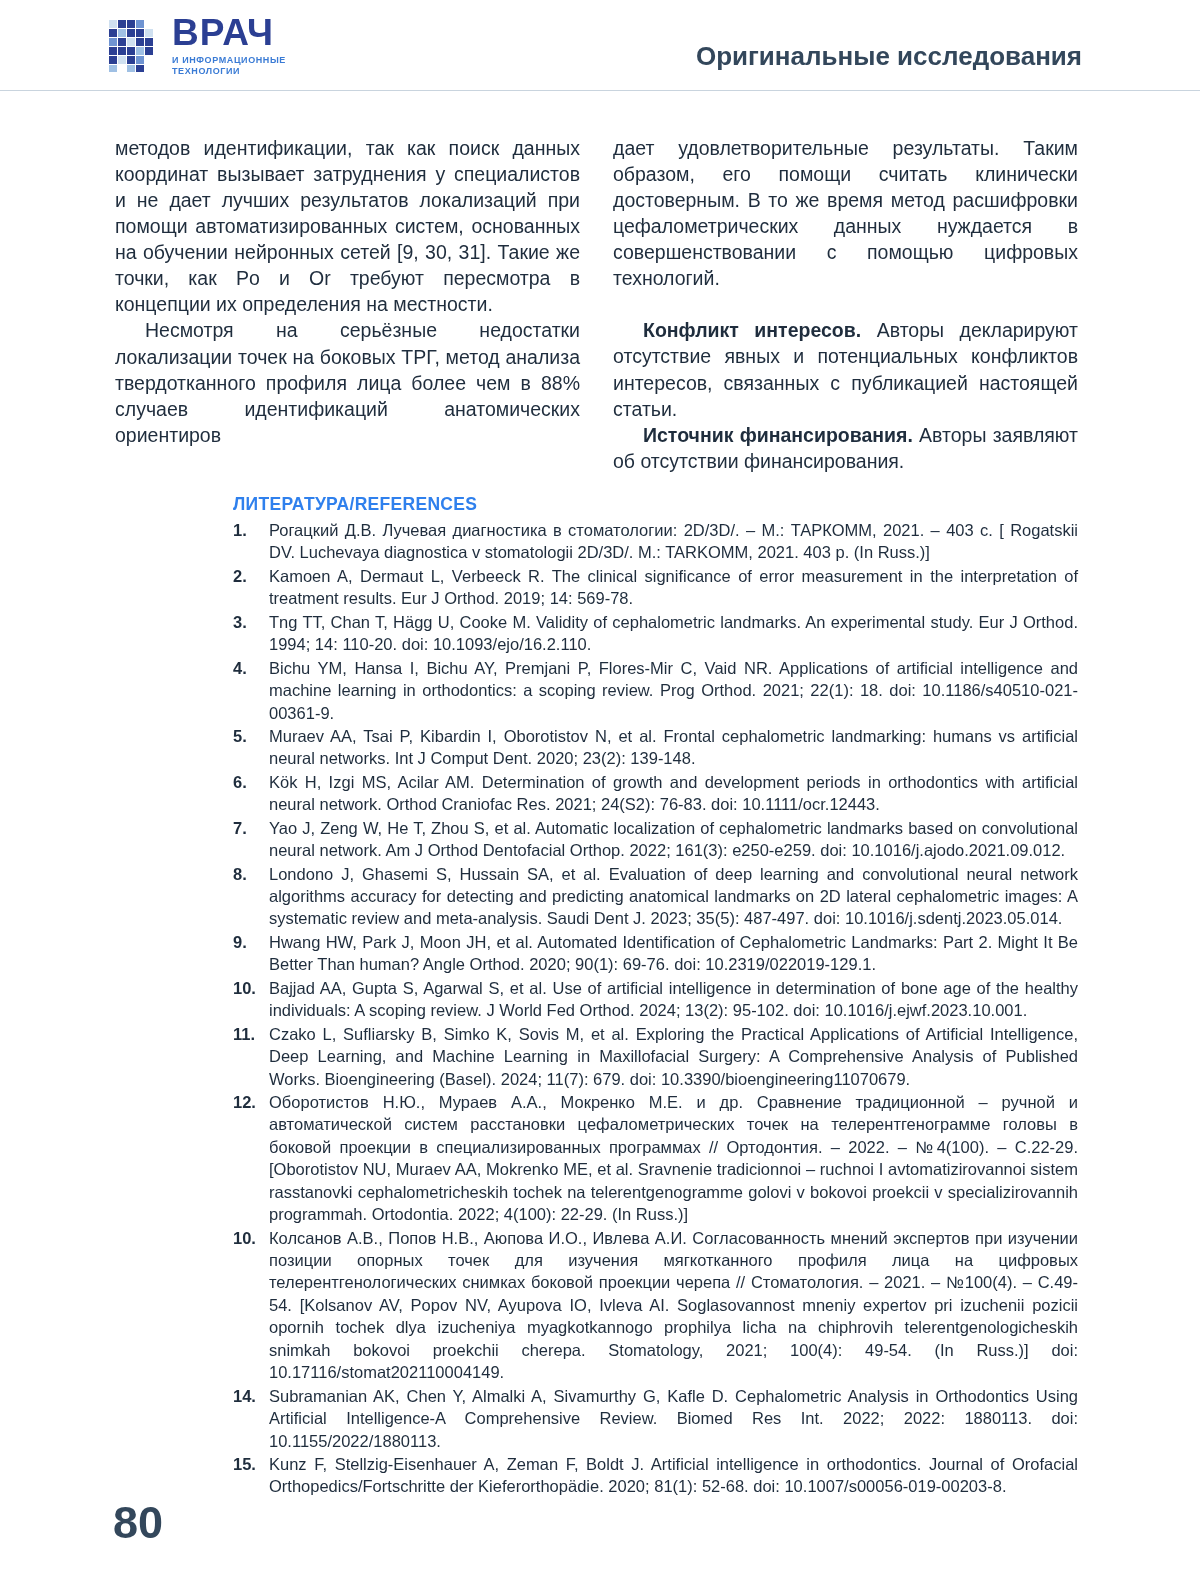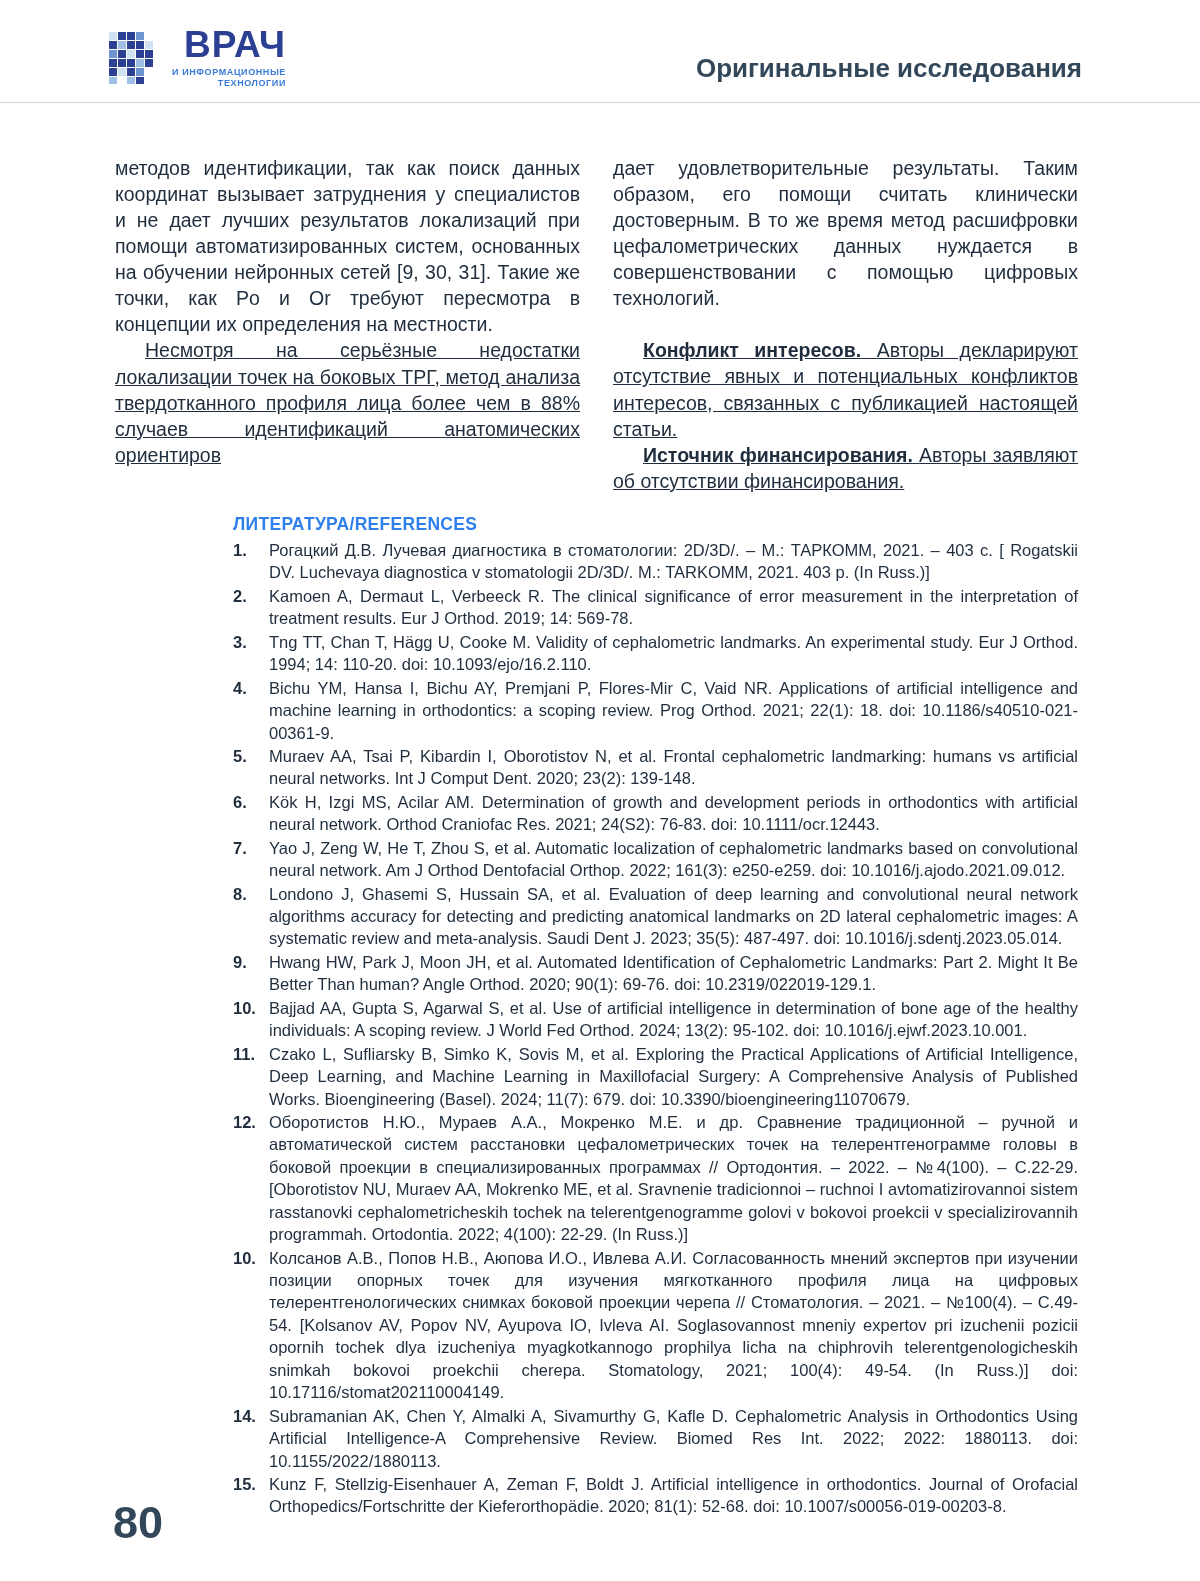--- a/index.html
+++ b/index.html
@@ -14,22 +14,21 @@
     background: #ffffff;
     overflow: hidden;
     color: var(--text-navy, #1f2d3d);
   }
 
   
   .header {
     display: flex;
     justify-content: space-between;
     align-items: flex-end;
-    padding: 26px 118px 12px 108px;
-    text-align: right;
+    padding: 14px 118px 12px 108px;
   }
   .logo { display: flex; align-items: center; gap: 10px; }
   .logo-icon { width: 54px; height: 54px; flex: none; }
   .logo-text { display: flex; flex-direction: column; line-height: 1; }
   .logo-title {
     font-size: 37px;
     font-weight: 800;
     letter-spacing: 1px;
     color: var(--logo-blue, #2b3f93);
   }
@@ -54,23 +53,22 @@
 
   
   .content { padding: 44px 122px 0 115px; }
   .two-col { display: flex; gap: 33px; }
   .col { flex: 1; }
   .col p {
     font-size: 19.5px;
     line-height: 1.34;
     text-align: justify;
     color: var(--text-navy, #1f2d3d);
-    margin-top: 8px;
-  }
-  .col p.indent { text-indent: 30px; text-decoration: underline; }
+  }
+  .col p.indent { text-indent: 30px; }
   .col p + p { margin-top: 0; }
   .col p.spaced { margin-top: 26px; }
   .lead-bold { font-weight: 700; }
 
   
   .references {
     margin: 20px 0 0 118px;
   }
   .references-heading {
     font-size: 17.5px;

